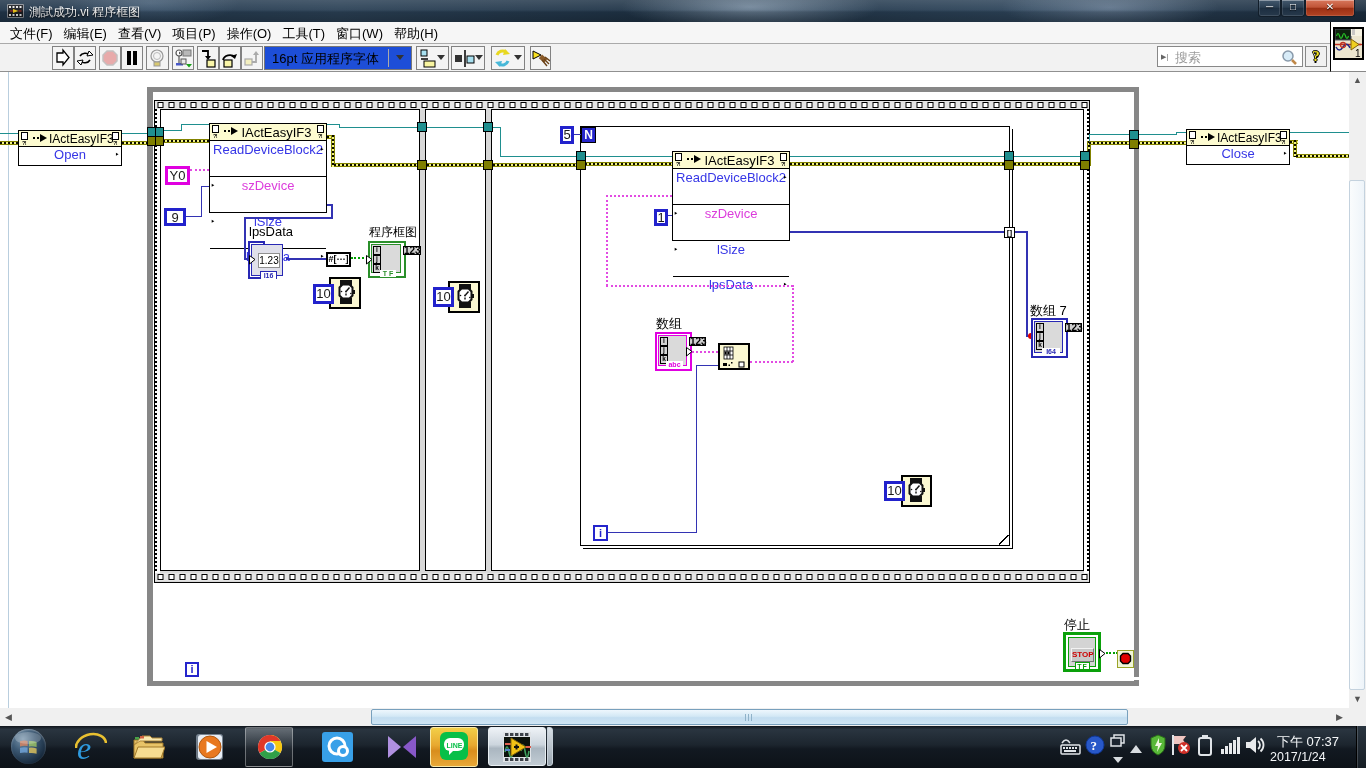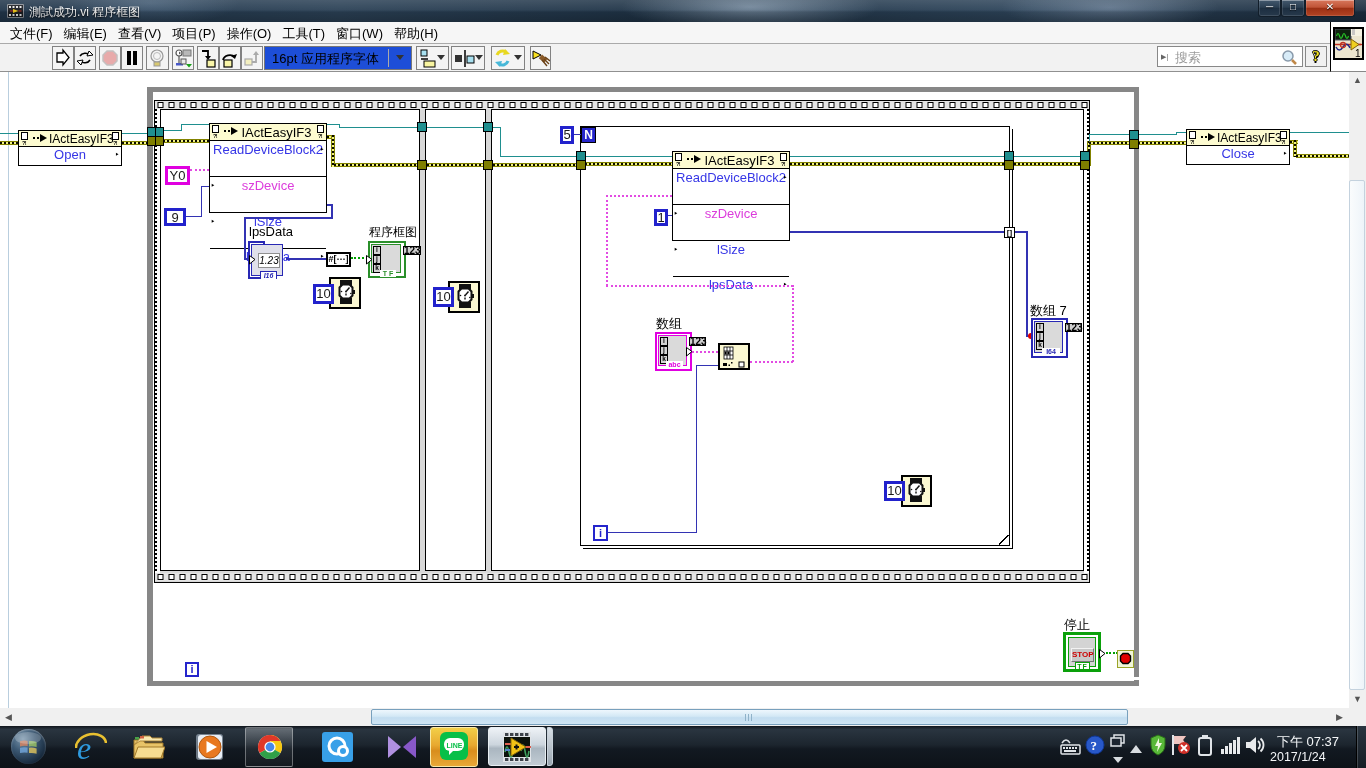--- a/index.html
+++ b/index.html
@@ -392,21 +392,21 @@
   <div class="wire blue-v" style="left:201px;top:186px;height:31px;"></div>
   <div class="wire blue-h" style="left:201px;top:186px;width:8px;"></div>
 
   <div class="wire blue2-h" style="left:327px;top:204px;width:6px;"></div>
   <div class="wire blue2-v" style="left:331px;top:204px;height:15px;"></div>
   <div class="wire blue2-h" style="left:244px;top:217px;width:89px;"></div>
   <div class="wire blue2-v" style="left:244px;top:217px;height:43px;"></div>
   <div class="wire blue2-h" style="left:246px;top:258px;width:5px;"></div>
   <div class="lbl" style="left:249px;top:224px;">lpsData</div>
 
-  <div class="abs" style="left:248px;top:241px;width:17px;height:38px;border:2px solid #2828b4;background:#fff;font-style:italic;">
+  <div class="abs" style="left:248px;top:241px;width:17px;height:38px;border:2px solid #2828b4;background:#fff;">
     <div class="abs" style="left:1px;top:1px;width:32px;height:32px;border:1px solid #2828b4;background:#e0e0ea;"></div>
     <div class="abs" style="left:8px;top:10px;width:22px;height:15px;border:1px solid #909090;background:#fff;color:#000;font-size:10px;text-align:center;line-height:13px;">1.23</div>
     <div class="abs" style="left:10px;top:28px;width:17px;height:8px;background:#fff;border:1px solid #2828b4;border-bottom:none;color:#2828b4;font-size:7px;font-weight:bold;text-align:center;line-height:8px;">I16</div>
   </div>
   <svg class="abs" style="left:249px;top:255px;" width="7" height="10">
         <polygon points="0.5,0.5 6,4.5 0.5,9" fill="#fff" stroke="#000" stroke-width="1"></polygon>
       </svg>
 
   <div class="wire blue2-h" style="left:286px;top:258px;width:40px;"></div>
 

